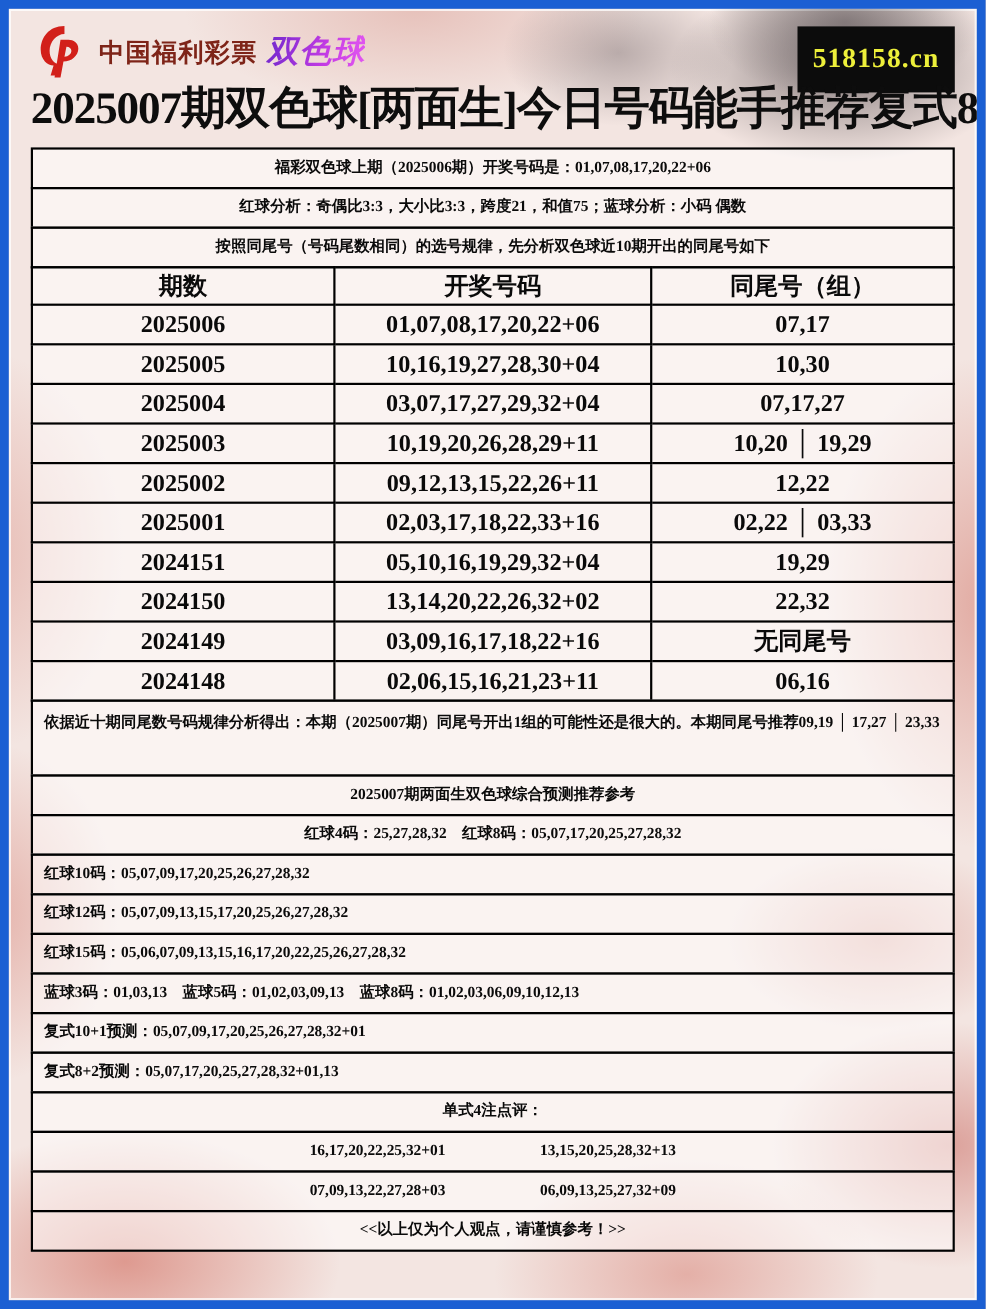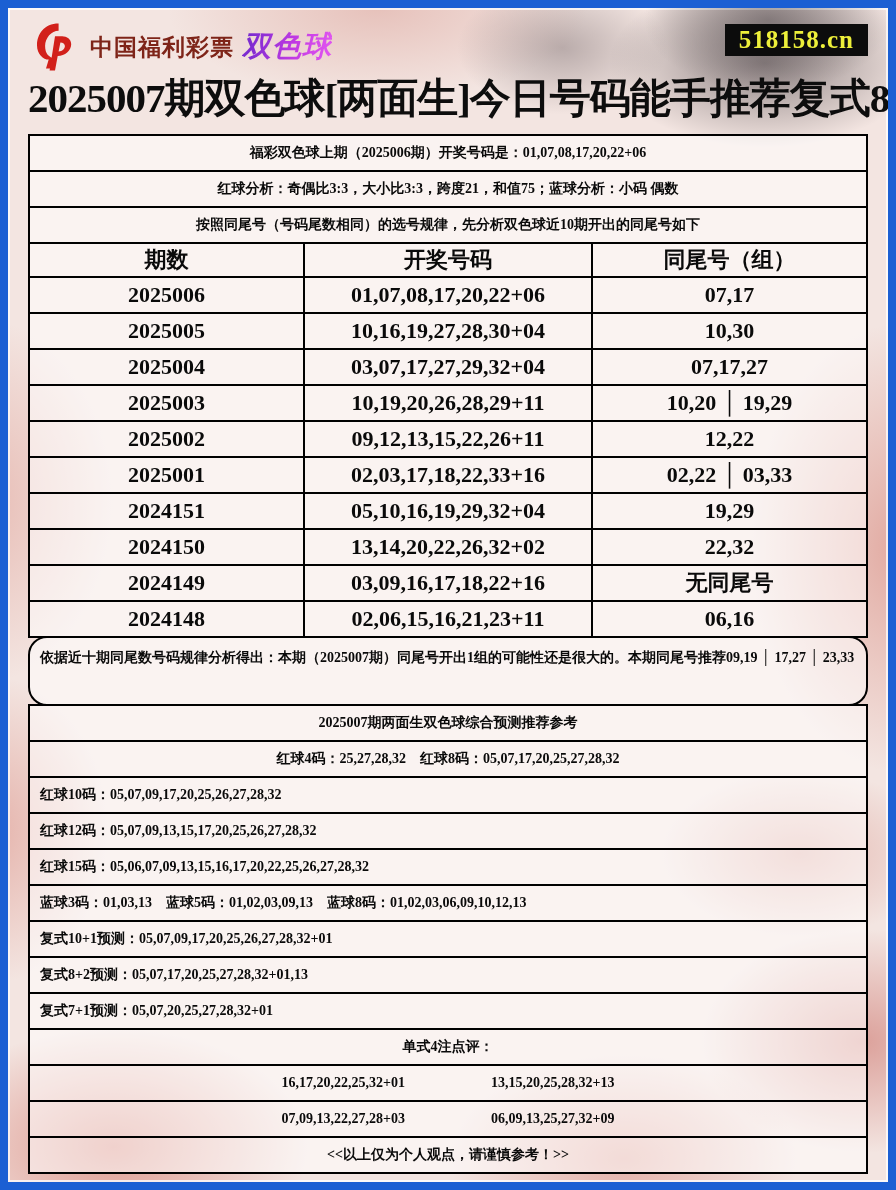--- a/index.html
+++ b/index.html
@@ -37,39 +37,39 @@
   .brand { font-size:23px; font-weight:bold; color:#7e2418; letter-spacing:1px;
            font-family:"Liberation Sans","DejaVu Sans",sans-serif; }
   .product {
     font-size:29px; font-weight:bold; font-style:italic; letter-spacing:1px;
     font-family:"Liberation Sans","DejaVu Sans",sans-serif;
     background:linear-gradient(100deg,#7c2bd0 10%,#c43be4 60%,#e055f0 95%);
     -webkit-background-clip:text; background-clip:text; color:transparent;
   }
   .badge {
     margin-top:4px; background:#0c0c0c; color:#edef3a;
-    font-size:25px; font-weight:bold; padding:2px 14px; letter-spacing:1px;
+    font-size:25px; font-weight:bold; padding:16px 14px; letter-spacing:1px;
   }
 
   
   .title {
     font-size:41px; font-weight:bold; color:#0d0d0d; text-align:center;
     letter-spacing:-1px; line-height:48px; margin:2px 0 12px 0; white-space:nowrap;
   }
 
   
   .row {
     border:2px solid #000; margin-top:-2px; background:rgba(255,255,255,0.55);
     min-height:35px; line-height:32px; padding:1px 10px;
     font-size:14px; font-weight:bold; color:#0a0a0a; white-space:pre-wrap;
   }
   .row.first { margin-top:0; }
   .row.center { text-align:center; }
   .row.left { text-align:left; }
-  .row.para { line-height:33px; padding:3px 10px; min-height:70px;border-radius:19px; }
+  .row.para { line-height:33px; padding:3px 10px; min-height:70px; }
 
   table { width:100%; border-collapse:collapse; margin-top:-2px; table-layout:fixed; }
   th, td {
     border:2px solid #000; background:rgba(255,255,255,0.55);
     height:34px; text-align:center; font-size:22px; font-weight:bold; color:#0a0a0a;
   }
   td.rowh { height:36px; }
   col.c1 { width:32.8%; } col.c2 { width:34.4%; } col.c3 { width:32.8%; }
 
   .pair { display:flex; justify-content:center; gap:86px; }
@@ -170,21 +170,20 @@
     <div class="row para left">依据近十期同尾数号码规律分析得出：本期（2025007期）同尾号开出1组的可能性还是很大的。本期同尾号推荐09,19 │ 17,27 │ 23,33</div>
     <div class="row center">2025007期两面生双色球综合预测推荐参考</div>
 
     <div class="row center">红球4码：25,27,28,32　红球8码：05,07,17,20,25,27,28,32</div>
     <div class="row left">红球10码：05,07,09,17,20,25,26,27,28,32</div>
     <div class="row left">红球12码：05,07,09,13,15,17,20,25,26,27,28,32</div>
     <div class="row left">红球15码：05,06,07,09,13,15,16,17,20,22,25,26,27,28,32</div>
     <div class="row left">蓝球3码：01,03,13　蓝球5码：01,02,03,09,13　蓝球8码：01,02,03,06,09,10,12,13</div>
     <div class="row left">复式10+1预测：05,07,09,17,20,25,26,27,28,32+01</div>
     <div class="row left">复式8+2预测：05,07,17,20,25,27,28,32+01,13</div>
-    <div class="row left">复式7+1预测：05,07,20,25,27,28,32+01</div>
 
     <div class="row center">单式4注点评：</div>
     <div class="row pair">
       <span>16,17,20,22,25,32+01</span>
       <span>13,15,20,25,28,32+13</span>
     </div>
     <div class="row pair">
       <span>07,09,13,22,27,28+03</span>
       <span>06,09,13,25,27,32+09</span>
     </div>

